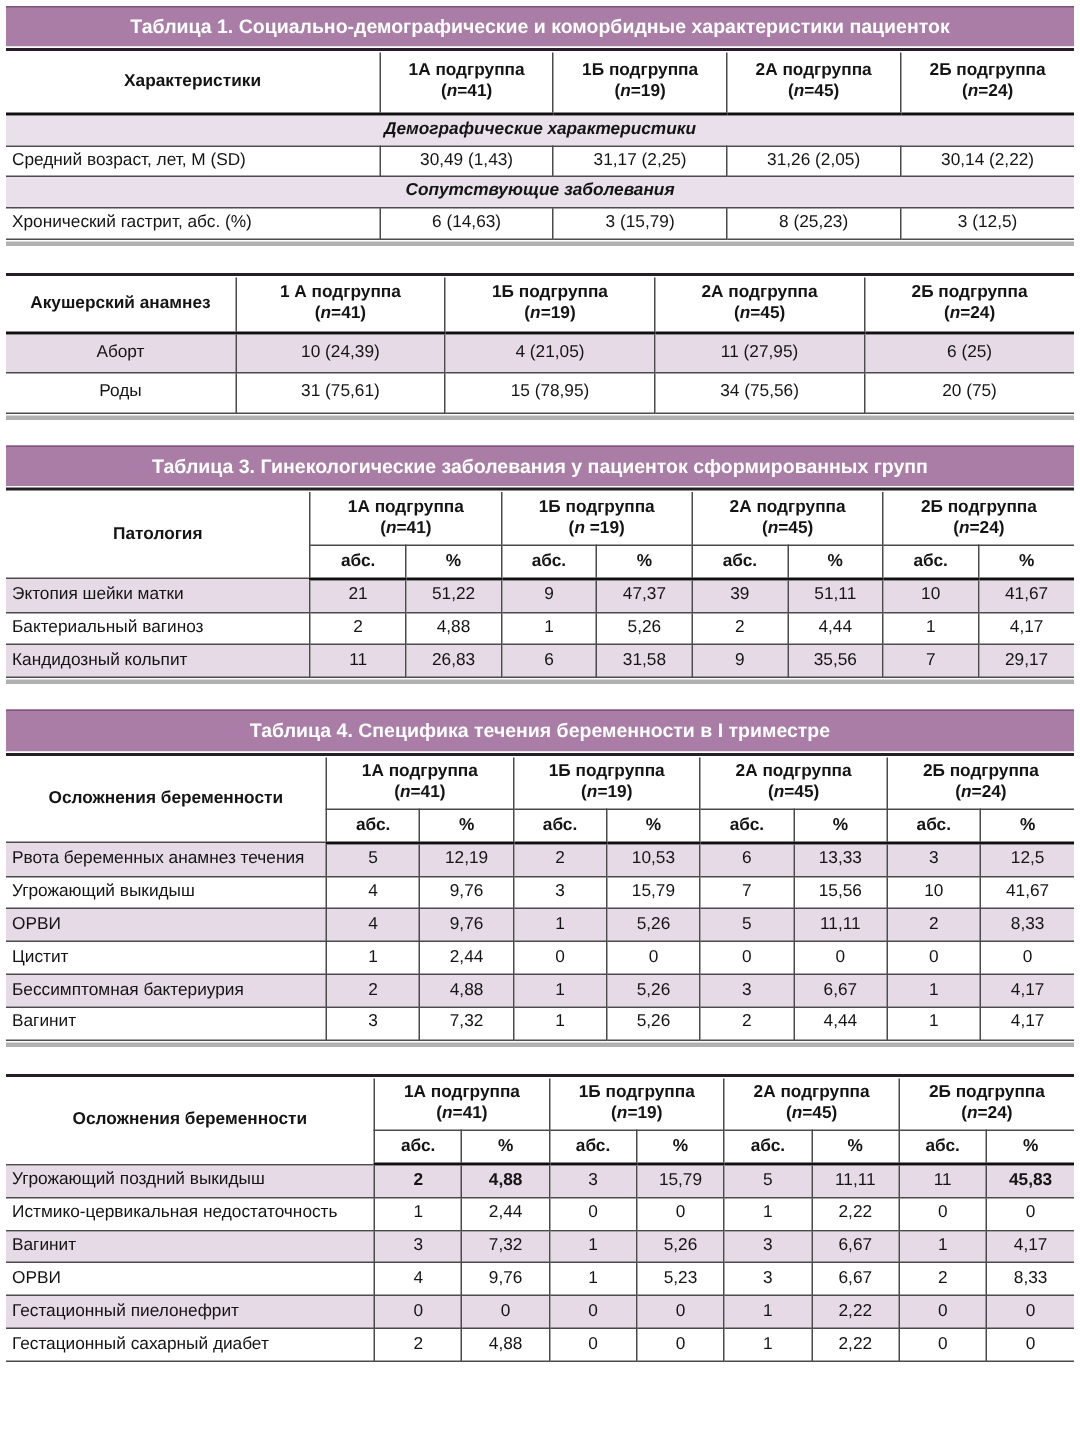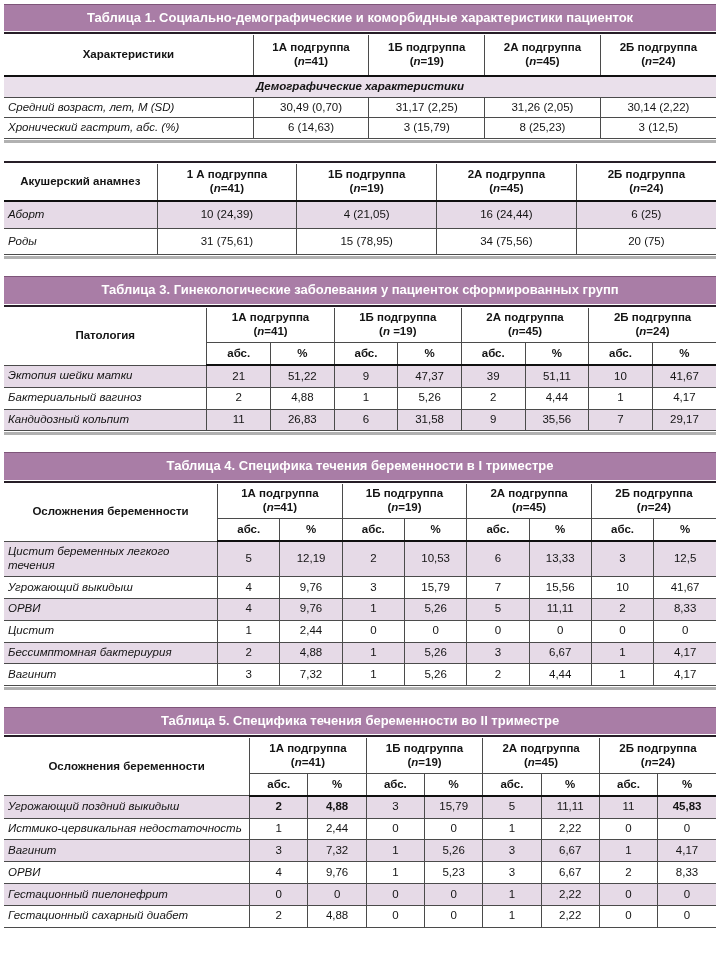--- a/index.html
+++ b/index.html
@@ -40,38 +40,38 @@
     text-align: center;
     vertical-align: middle;
     line-height: 1.2;
     overflow: hidden;
   }
   thead th { font-weight: 700; border-top: none; }
   thead tr:last-child th { border-bottom: 2.5px solid #101010; }
   tr > *:first-child { border-left: none; }
   tr > *:last-child  { border-right: none; }
 
-  td.lbl { text-align: left; padding-left: 8px; font-style: italic; }
+  td.lbl { text-align: left; padding-left: 8px; }
   tr.shaded td { background: #e6dae7; }
   tr.section td {
     background: #eae0eb;
     font-weight: 700;
     font-style: italic;
     padding: 3.5px 4px;
   }
   td.b { font-weight: 700; }
   th i, .nitalic { font-style: italic; }
 
   .bottom-bar { height: 3px; background: #b1b1b1; margin-top: 1px; }
 
   
   table[data-table-index="0"] thead th { padding: 6px 4px; }
   table[data-table-index="0"] tbody td { padding: 3px 4px; }
   table[data-table-index="1"] thead th { padding: 4px; }
-  table[data-table-index="1"] tbody td { padding: 6px 4px; }
+  table[data-table-index="1"] tbody td { padding: 6px 4px; text-align: center; }
   table[data-table-index="2"] tbody td { padding: 3.5px 4px; }
   table[data-table-index="3"] tbody td { padding: 3.5px 4px; }
   table[data-table-index="4"] tbody td { padding: 3.5px 4px; }
 </style>
 </head>
 <body>
 
 <div class="page">
 
   <section class="tbl">
@@ -94,24 +94,27 @@
             <th>2А подгруппа<br>(<i>n</i>=45)</th>
             <th>2Б подгруппа<br>(<i>n</i>=24)</th>
           </tr>
         </thead>
         <tbody>
           <tr class="section">
             <td colspan="5">Демографические характеристики</td>
           </tr>
           <tr class="data-row">
             <td class="lbl">Средний возраст, лет, M (SD)</td>
-            <td>30,49 (0,70)</td>
+            <td>30,49 (1,43)</td>
             <td>31,17 (2,25)</td>
             <td>31,26 (2,05)</td>
             <td>30,14 (2,22)</td>
+          </tr>
+          <tr class="section">
+            <td colspan="5">Сопутствующие заболевания</td>
           </tr>
           <tr class="data-row">
             <td class="lbl">Хронический гастрит, абс. (%)</td>
             <td>6 (14,63)</td>
             <td>3 (15,79)</td>
             <td>8 (25,23)</td>
             <td>3 (12,5)</td>
           </tr>
         </tbody>
       </table>
@@ -136,21 +139,21 @@
             <th>1Б подгруппа<br>(<i>n</i>=19)</th>
             <th>2А подгруппа<br>(<i>n</i>=45)</th>
             <th>2Б подгруппа<br>(<i>n</i>=24)</th>
           </tr>
         </thead>
         <tbody>
           <tr class="shaded data-row">
             <td class="lbl">Аборт</td>
             <td>10 (24,39)</td>
             <td>4 (21,05)</td>
-            <td>16 (24,44)</td>
+            <td>11 (27,95)</td>
             <td>6 (25)</td>
           </tr>
           <tr class="data-row">
             <td class="lbl">Роды</td>
             <td>31 (75,61)</td>
             <td>15 (78,95)</td>
             <td>34 (75,56)</td>
             <td>20 (75)</td>
           </tr>
         </tbody>
@@ -262,21 +265,21 @@
             <th>абс.</th>
             <th>%</th>
             <th>абс.</th>
             <th>%</th>
             <th>абс.</th>
             <th>%</th>
           </tr>
         </thead>
         <tbody>
           <tr class="shaded data-row">
-            <td class="lbl">Цистит беременных легкого течения</td>
+            <td class="lbl">Рвота беременных анамнез течения</td>
             <td>5</td>
             <td>12,19</td>
             <td>2</td>
             <td>10,53</td>
             <td>6</td>
             <td>13,33</td>
             <td>3</td>
             <td>12,5</td>
           </tr>
           <tr class="data-row">
@@ -333,21 +336,20 @@
             <td>4,44</td>
             <td>1</td>
             <td>4,17</td>
           </tr>
         </tbody>
       </table>
     <div class="bottom-bar"></div>
   </section>
 
   <section class="tbl">
-    <div class="title-bar">Таблица 5. Специфика течения беременности во II триместре</div>
     <div class="bar-sep"></div>
     <div class="bar-line"></div>
     <table data-table-index="4">
         <colgroup>
           <col style="width:34.5%">
           <col style="width:8.1875%">
           <col style="width:8.1875%">
           <col style="width:8.1875%">
           <col style="width:8.1875%">
           <col style="width:8.1875%">

